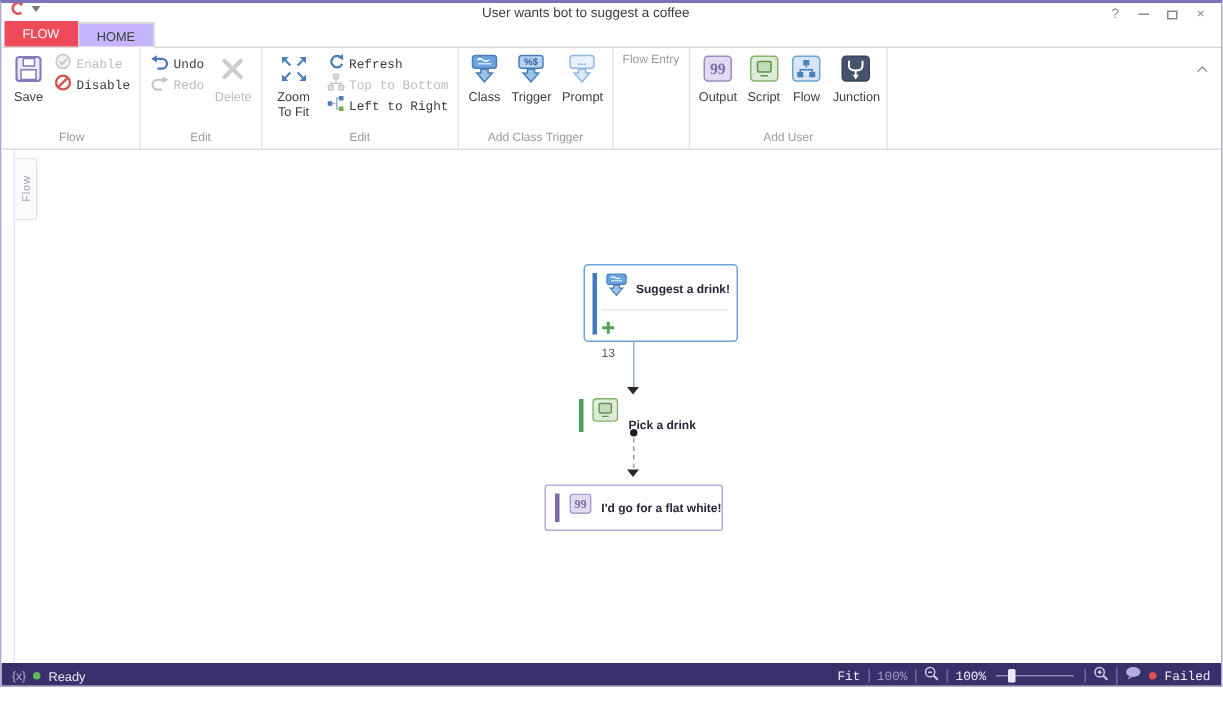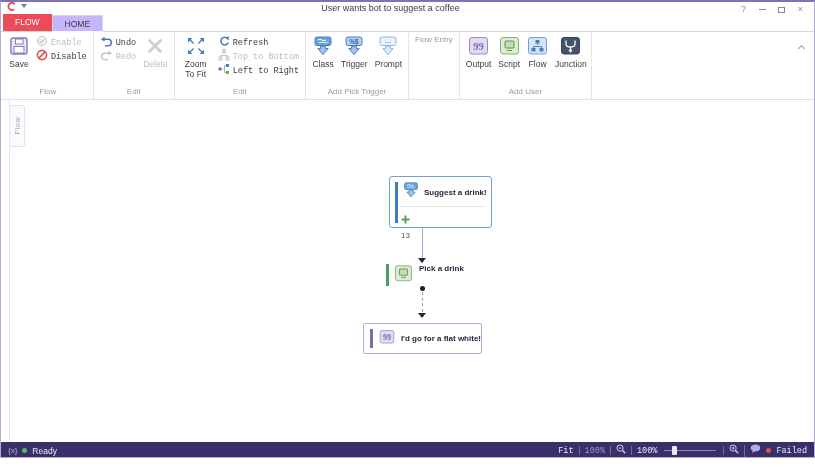--- a/index.html
+++ b/index.html
@@ -50,21 +50,21 @@
   .trigger-foot { position:absolute; left:11px; top:33px; display:flex; align-items:center; gap:3px;flex-direction:column; }
   .count { font-size:8px; color:#5a5a5a; }
 
   .vline { position:absolute; left:421px; top:128px; width:1px; height:30px; background:#93aed2; }
   .arrowhead { position:absolute; width:0; height:0; border-left:4.5px solid transparent; border-right:4.5px solid transparent; border-top:5px solid #26262b; }
   .ah1 { left:417px; top:158px; }
   .ah2 { left:417px; top:213px; }
   .cdot { position:absolute; left:419px; top:186px; width:5px; height:5px; border-radius:50%; background:#1d1d24; }
   .cdash { position:absolute; left:421px; top:192px; height:20px; width:0; border-left:1px dashed #9b9b9b; }
 
-  .node-script { position:absolute; left:385px; top:164px; display:flex; align-items:flex-start; }
+  .node-script { position:absolute; left:385px; top:164px; display:flex; align-items:flex-end; }
   .node-script .accent { width:3px; height:22px; background:var(--node-green,#4f9d5a); margin-right:5px; }
   .node-script .node-title { margin-left:6px; }
 
   .node-output { position:absolute; left:362px; top:223px; width:119px; height:31px; background:#fff; border:1px solid var(--node-purple-border,#b7aad6); border-radius:2px; display:flex; align-items:center; }
   .node-output .accent { margin-left:6px; width:3px; height:19px; background:var(--node-purple-bar,#7e6bab); }
   .node-output .nicon { margin-left:6px; }
   .node-output .node-title { margin-left:6px; }
 
   
   .statusbar { height:17px; background:var(--status-bar,#37306a); display:flex; align-items:center; color:#ece9f7; font-size:8.5px; padding:0 7px; }
@@ -264,21 +264,21 @@
           <span>
             <svg width="22" height="20" viewBox="0 0 22 20">
                 <rect x="3" y="1" width="16" height="8.5" rx="2" fill="#e9f2fb" stroke="#8fb8e4"></rect>
                 <text x="11" y="7.4" text-anchor="middle" font-size="7" font-weight="bold" fill="#6d9fd4" font-family="Liberation Sans, sans-serif">...</text>
                 <polygon points="11,18.6 5.8,12.6 8.6,12.6 8.6,10.2 13.4,10.2 13.4,12.6 16.2,12.6" fill="#dcebf8" stroke="#8fb8e4"></polygon>
               </svg>
           </span>
           <span class="blabel">Prompt</span>
         </div>
       </div>
-      <div class="glabel">Add Pick Trigger</div>
+      <div class="glabel">Add Class Trigger</div>
     </div>
 
     <div class="group">
       <div class="glabel">Flow Entry</div>
     </div>
 
     <div class="group">
       <div class="gcontent">
         <div class="bigbtn">
           <span>

